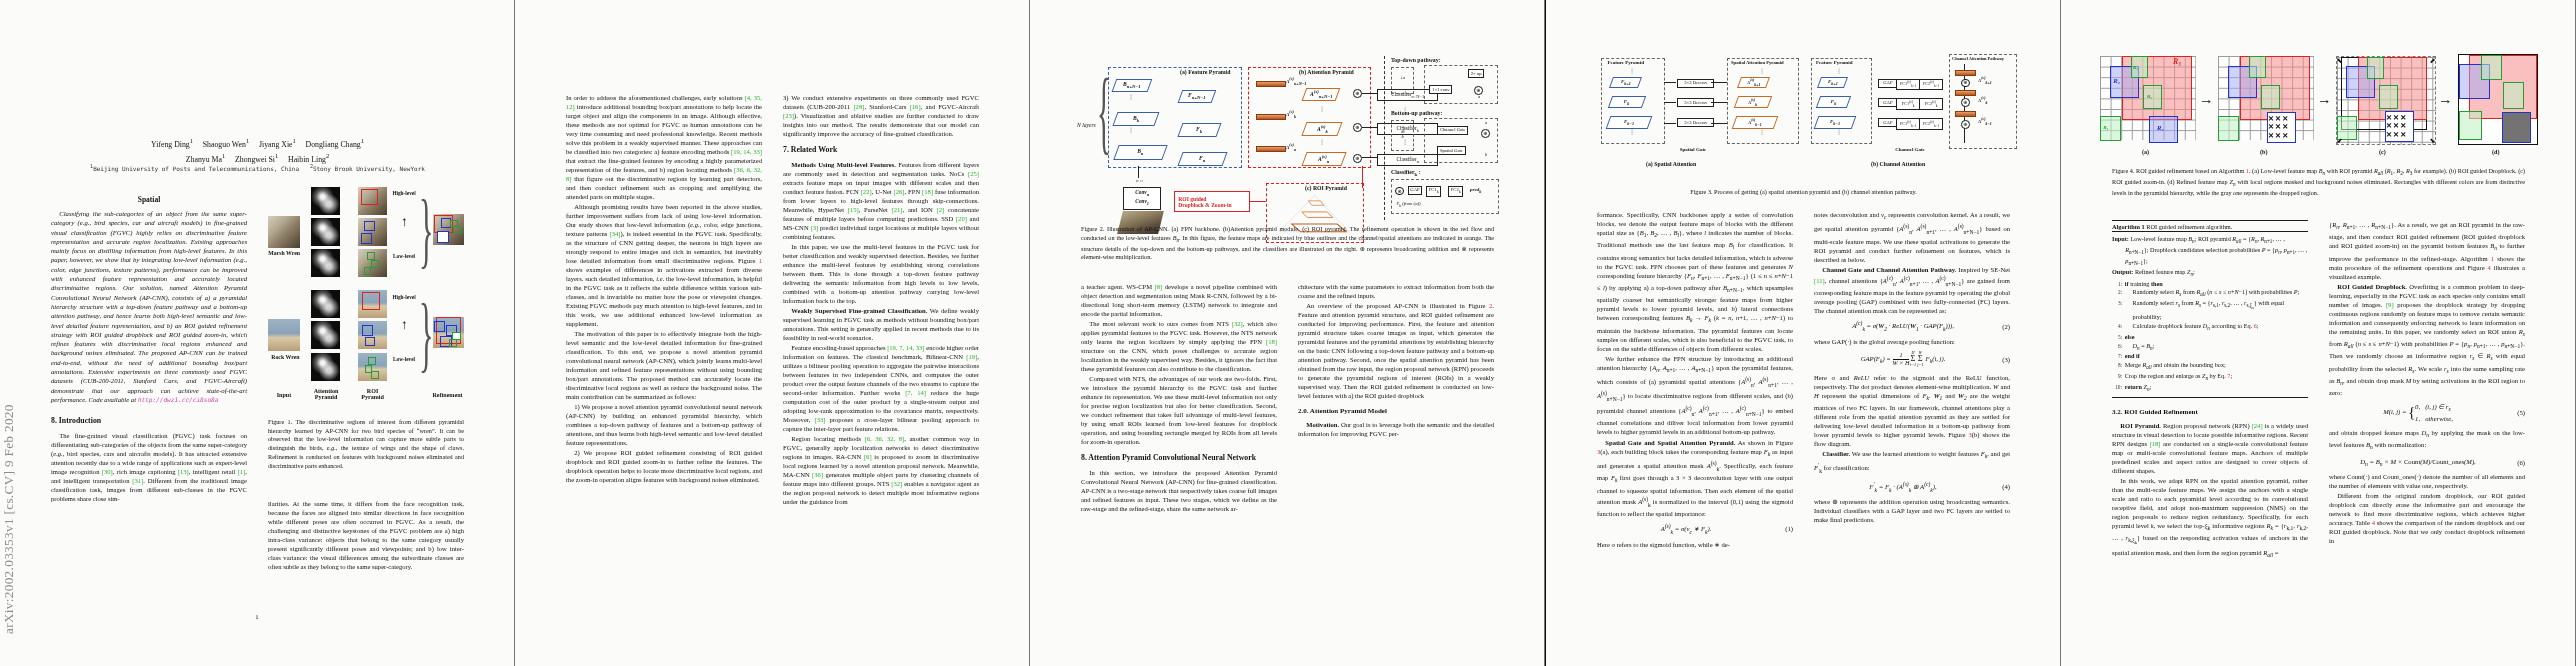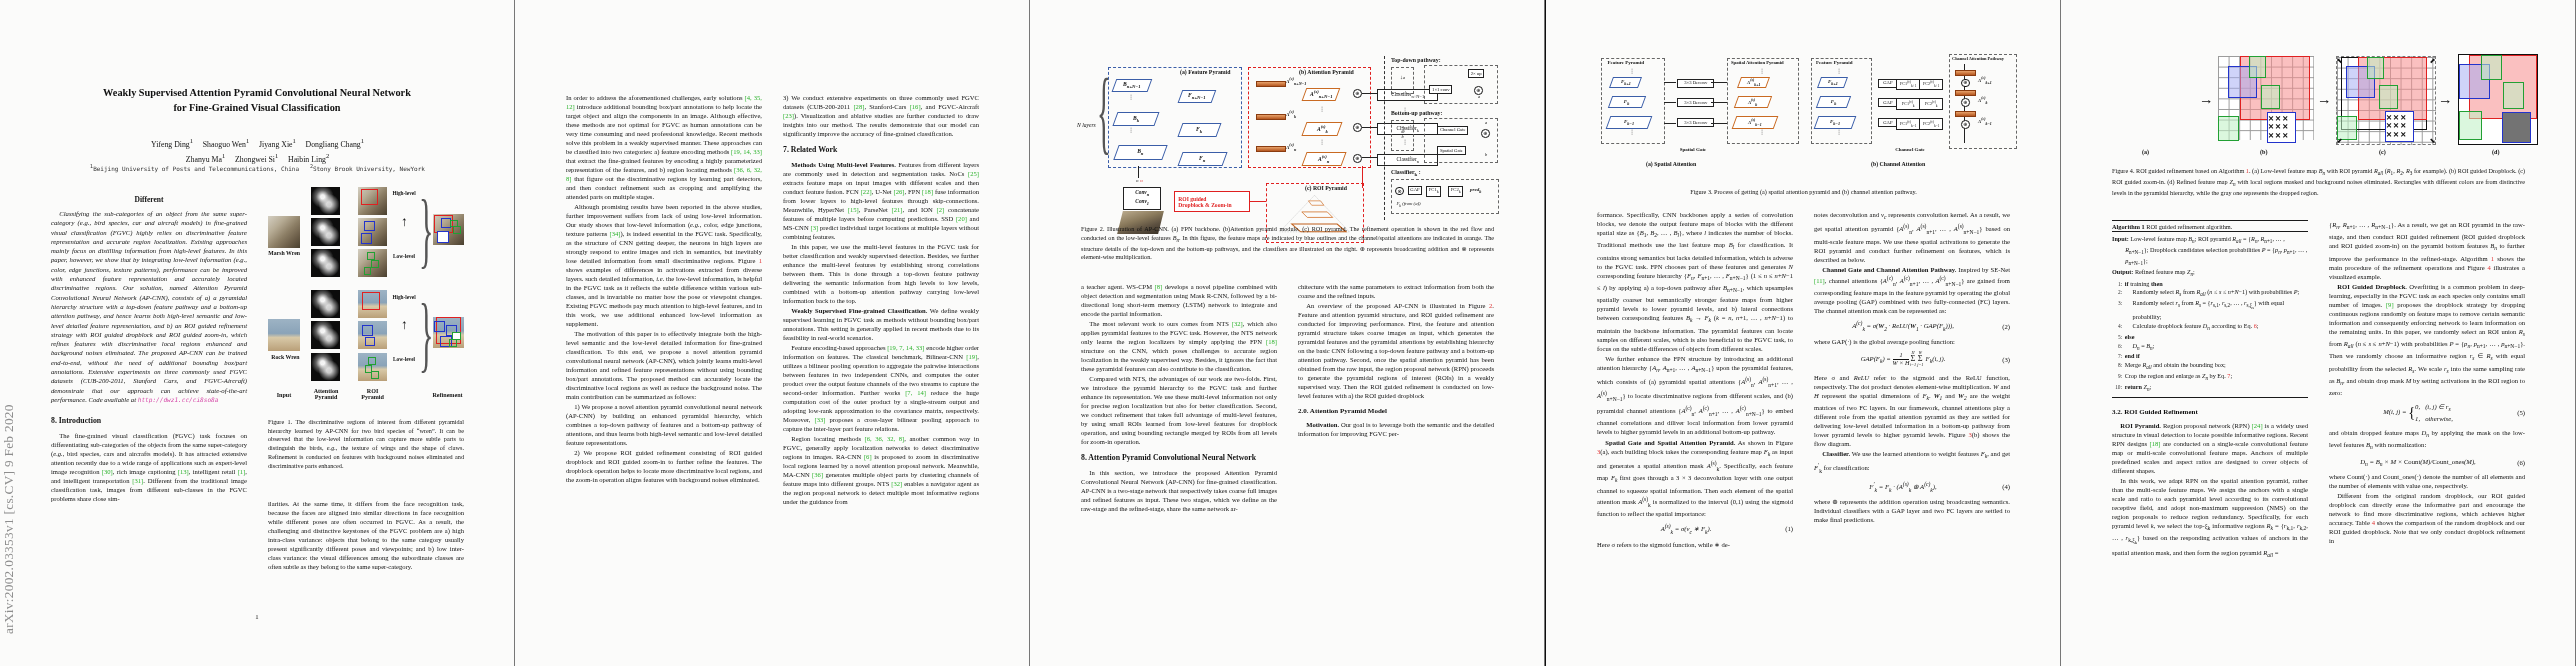--- a/index.html
+++ b/index.html
@@ -65,32 +65,28 @@
   .alg .io{font-size:6.2px;line-height:8.7px;text-align:left;padding-left:13.3px;text-indent:-13.3px;margin:0.6px 0;}
   .pageno{position:absolute;left:0;width:100%;text-align:center;top:613px;font-size:6.7px;}
 </style>
 </head>
 <body>
 
 <div class="canvas">
 
   <div class="page" style="left:0">
     <div class="wm">arXiv:2002.03353v1  [cs.CV]  9 Feb 2020</div>
-    <div style="position:absolute;left:61px;width:392px;top:85px;text-align:center;font-weight:bold;font-size:10.3px;line-height:15px;">
-      <div>Weakly Supervised Attention Pyramid Convolutional Neural Network</div>
-      <div>for Fine-Grained Visual Classification</div>
-    </div>
     <div style="position:absolute;left:33px;width:449px;top:135px;text-align:center;font-size:7.8px;line-height:11.7px;">
       <div>Yifeng Ding<sup>1</sup> &nbsp;&nbsp;&nbsp; Shaoguo Wen<sup>1</sup> &nbsp;&nbsp;&nbsp; Jiyang Xie<sup>1</sup> &nbsp;&nbsp;&nbsp; Dongliang Chang<sup>1</sup></div>
       <div>Zhanyu Ma<sup>1</sup> &nbsp;&nbsp;&nbsp; Zhongwei Si<sup>1</sup> &nbsp;&nbsp;&nbsp; Haibin Ling<sup>2</sup></div>
     </div>
     <div class="mono" style="position:absolute;left:0;width:515px;top:163px;text-align:center;font-size:6px;color:#333;"><sup>1</sup>Beijing University of Posts and Telecommunications, China &nbsp;&nbsp;<sup>2</sup>Stony Brook University, NewYork</div>
 
     <div class="col" style="left:51px;top:195px;">
-      <div class="ctr" style="font-weight:bold;font-size:7.5px;">Different</div>
+      <div class="ctr" style="font-weight:bold;font-size:7.5px;">Spatial</div>
       <p class="ni" style="font-style:italic;font-size:6.7px;line-height:9.3px;margin-top:5px;text-indent:8.3px;">Classifying the sub-categories of an object from the same super-category (e.g., bird species, car and aircraft models) in fine-grained visual classification (FGVC) highly relies on discriminative feature representation and accurate region localization. Existing approaches mainly focus on distilling information from high-level features. In this paper, however, we show that by integrating low-level information (e.g., color, edge junctions, texture patterns), performance can be improved with enhanced feature representation and accurately located discriminative regions. Our solution, named Attention Pyramid Convolutional Neural Network (AP-CNN), consists of a) a pyramidal hierarchy structure with a top-down feature pathway and a bottom-up attention pathway, and hence learns both high-level semantic and low-level detailed feature representation, and b) an ROI guided refinement strategy with ROI guided dropblock and ROI guided zoom-in, which refines features with discriminative local regions enhanced and background noises eliminated. The proposed AP-CNN can be trained end-to-end, without the need of additional bounding box/part annotations. Extensive experiments on three commonly used FGVC datasets (CUB-200-2011, Stanford Cars, and FGVC-Aircraft) demonstrate that our approach can achieve state-of-the-art performance. Code available at <span class="m mono">http://dwz1.cc/ci8so8a</span></p>
       <div class="h-sec" style="margin-top:12.2px;">8. Introduction</div>
       <p>The fine-grained visual classification (FGVC) task focuses on differentiating sub-categories of the objects from the same super-category (<i>e.g.</i>, bird species, cars and aircrafts models). It has attracted extensive attention recently due to a wide range of applications such as expert-level image recognition <span class="g">[30]</span>, rich image captioning <span class="g">[13]</span>, intelligent retail <span class="g">[1]</span>, and intelligent transportation <span class="g">[31]</span>. Different from the traditional image classification task, images from different sub-classes in the FGVC problems share close sim-</p>
     </div>
 
     <div style="position:absolute;left:268px;top:187px;width:196px;height:227px;">
 
       <div class="bird1" style="position:absolute;left:0;top:29px;width:32px;height:32px;"></div>
       <div class="f1lab" style="left:-3.3px;top:63px;width:39px;">Marsh Wren</div>
       <div class="att" style="position:absolute;left:43px;top:0;width:29px;height:28px;"></div>
@@ -429,20 +425,34 @@
           <span class="bd">F<sup>′</sup><sub>k</sub> = F<sub>k</sub> · (A<sup>(s)</sup><sub>k</sub> ⊕ A<sup>(c)</sup><sub>k</sub>),</span>
           <span class="no">(4)</span>
         </div>
       <p class="ni">where ⊕ represents the addition operation using broadcasting semantics. Individual classifiers with a GAP layer and two FC layers are settled to make final predictions.</p>
     </div>
   </div>
 
   <div class="page" style="left:2061px">
     <div style="position:absolute;left:39px;top:31px;width:439px;height:131px;">
 
+      <div class="grid" style="left:0;top:25px;width:96px;height:84px;">
+        <div class="rr r3f" style="left:22px;top:0;width:68px;height:62px;"></div>
+        <div style="position:absolute;left:73px;top:1.1px;color:#e02020;font-style:italic;font-weight:bold;font-size:7.8px;">R₃</div>
+        <div class="rr r2f" style="left:10px;top:10px;width:27px;height:30px;"></div>
+        <div style="position:absolute;left:13.3px;top:21px;color:#2233cc;font-style:italic;font-weight:bold;font-size:6.7px;">R₂</div>
+        <div class="rr r1f" style="left:31px;top:0;width:15px;height:20px;"></div>
+        <div style="position:absolute;left:33px;top:9px;color:#22a033;font-style:italic;font-weight:bold;font-size:5px;">R₁</div>
+        <div class="rr r1f" style="left:43px;top:29px;width:16.7px;height:22px;"></div>
+        <div style="position:absolute;left:47px;top:38px;color:#22a033;font-style:italic;font-weight:bold;font-size:5px;">R₁</div>
+        <div class="rr r1f" style="left:0;top:60px;width:19px;height:23px;"></div>
+        <div style="position:absolute;left:3.3px;top:69px;color:#22a033;font-style:italic;font-weight:bold;font-size:5px;">R₁</div>
+        <div class="rr r2f" style="left:49px;top:60px;width:27px;height:24.5px;"></div>
+        <div style="position:absolute;left:57px;top:68px;color:#2233cc;font-style:italic;font-weight:bold;font-size:6.7px;">R₂</div>
+      </div>
       <div style="position:absolute;left:99px;top:60px;font-size:14.5px;font-weight:bold;">→</div>
 
       <div class="grid" style="left:118px;top:25px;width:96px;height:84px;">
         <div class="rr r3f" style="left:22px;top:0;width:68px;height:62px;"></div>
         <div class="rr r2f" style="left:10px;top:10px;width:27px;height:30px;"></div>
         <div class="rr r1f" style="left:31px;top:0;width:15px;height:20px;"></div>
         <div class="rr r1f" style="left:43px;top:29px;width:16.7px;height:22px;"></div>
         <div class="rr r1f" style="left:0;top:60px;width:19px;height:23px;"></div>
         <div class="rr xx" style="left:49px;top:56px;width:27px;height:29px;border:1.1px solid #2233cc;">✕✕✕ ✕✕✕ ✕✕✕</div>
       </div>

